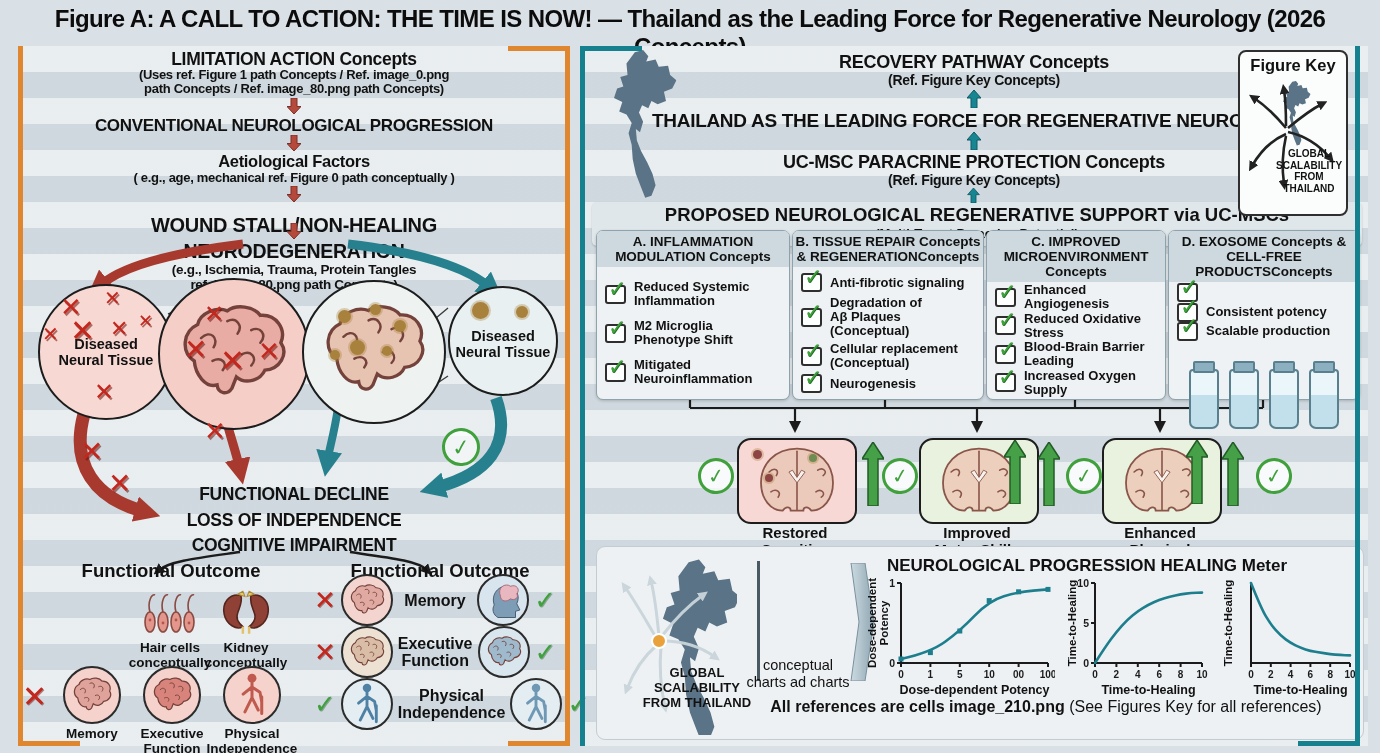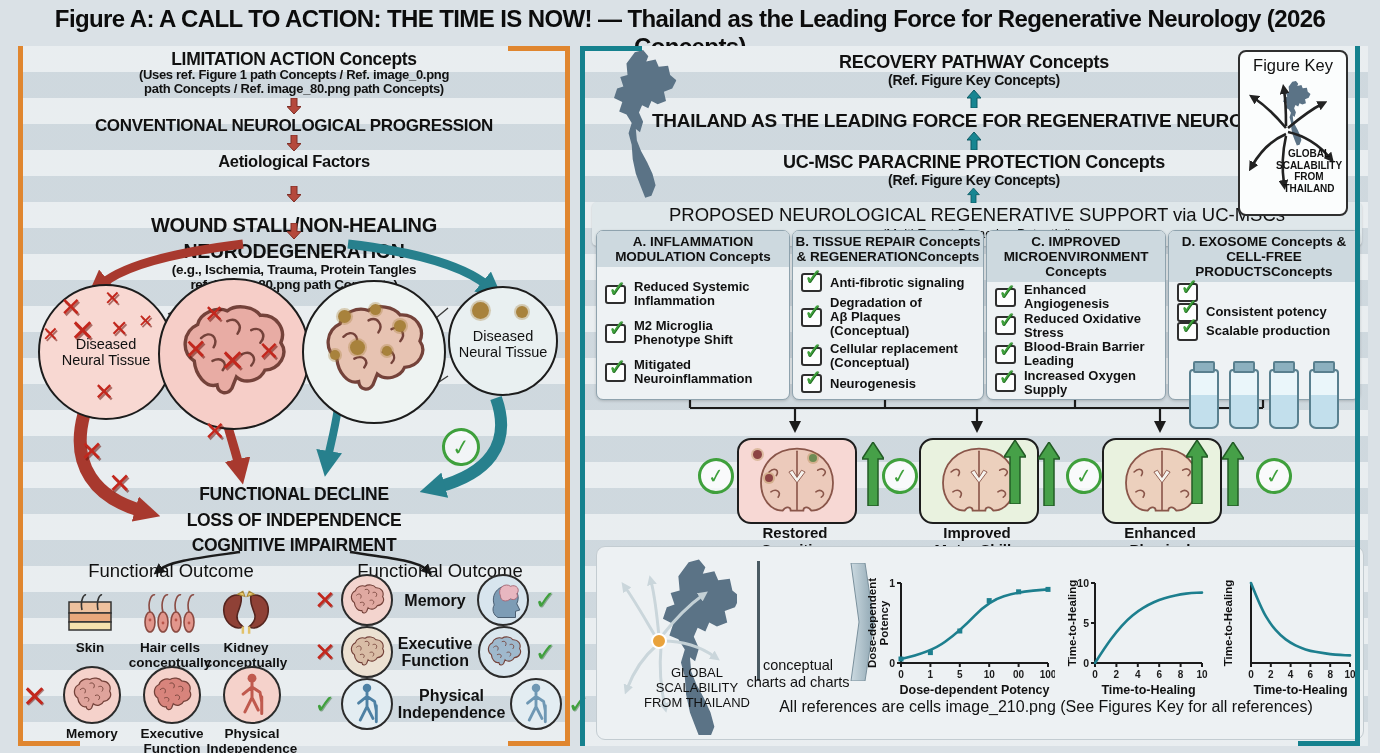--- a/index.html
+++ b/index.html
@@ -1,18 +1,18 @@
 <!DOCTYPE html>
 <html><head>
 <meta charset="utf-8">
 <style>
   html,body{margin:0;padding:0;background:#c9d2d8;font-family:"Liberation Sans",sans-serif;color:#111}
   .page{position:relative;width:1380px;height:753px;background:#dae1e6;overflow:hidden}
   .abs{position:absolute}
-  .b{font-weight:normal}
+  .b{font-weight:bold}
   .pre{white-space:pre-line}
   .title{position:absolute;top:5px;left:0;right:0;text-align:center;font-weight:bold;font-size:24px;letter-spacing:-0.6px;color:#0c0c0c}
   .panel{position:absolute;top:46px;height:700px;background:#e0e6ea}
   .panel::before{content:"";position:absolute;left:0;top:0;right:0;bottom:0;background:repeating-linear-gradient(180deg,rgba(255,255,255,.30) 0 26px,rgba(146,168,181,.22) 26px 52px);pointer-events:none}
   .left{left:18px;width:552px}
   .right{left:580px;width:788px}
   .bracket{position:absolute;background:#e0862f;z-index:6}
   .right>.bracket{background:#15818e}
   .stepT{position:absolute;left:0;right:0;text-align:center;font-weight:bold;letter-spacing:-0.3px}
   .xr{position:absolute;color:#c3271d;font-weight:bold;font-family:"DejaVu Sans",sans-serif;text-shadow:1.5px 1.5px 0 rgba(110,20,12,.55);line-height:1;z-index:3}
@@ -95,20 +95,21 @@
     <div class="stepT pre" style="top:22px;font-size:13px;line-height:14px">(Uses ref. Figure 1 path Concepts / Ref. image_0.png
 path Concepts / Ref. image_80.png path Concepts)</div>
     <svg class="abs" style="left:269px;top:52px" width="14" height="16" viewBox="0 0 14 16">
         <path d="M7 16 L0 8.5 L4 8.5 L4 0 L10 0 L10 8.5 L14 8.5 Z" fill="#b5493c" stroke="#7e2f27"></path>
       </svg>
     <div class="stepT" style="top:70px;font-size:17px">CONVENTIONAL NEUROLOGICAL PROGRESSION</div>
     <svg class="abs" style="left:269px;top:89px" width="14" height="16" viewBox="0 0 14 16">
         <path d="M7 16 L0 8.5 L4 8.5 L4 0 L10 0 L10 8.5 L14 8.5 Z" fill="#b5493c" stroke="#7e2f27"></path>
       </svg>
     <div class="stepT" style="top:106px;font-size:16.5px">Aetiological Factors</div>
+    <div class="stepT" style="top:124px;font-size:13px">( e.g., age, mechanical ref. Figure 0 path conceptually )</div>
     <svg class="abs" style="left:269px;top:140px" width="14" height="16" viewBox="0 0 14 16">
         <path d="M7 16 L0 8.5 L4 8.5 L4 0 L10 0 L10 8.5 L14 8.5 Z" fill="#b5493c" stroke="#7e2f27"></path>
       </svg>
     <div class="stepT" style="top:168px;font-size:20px">WOUND STALL/NON-HEALING</div>
     <svg class="abs" style="left:269px;top:177px" width="14" height="16" viewBox="0 0 14 16">
         <path d="M7 16 L0 8.5 L4 8.5 L4 0 L10 0 L10 8.5 L14 8.5 Z" fill="#b5493c" stroke="#7e2f27"></path>
       </svg>
     <div class="stepT" style="top:194px;font-size:19.5px">NEURODEGENERATION</div>
     <div class="stepT pre" style="top:216px;font-size:13.5px;line-height:15px">(e.g., Ischemia, Trauma, Protein Tangles
 ref. image_80.png path Concepts)</div>
@@ -179,29 +180,20 @@
     <span class="xr" style="left:186px;top:372px;font-size:26px">✕</span>
     <span class="ck" style="left:424px;top:382px;width:32px;height:32px;font-size:22px">✓</span>
 
     <div class="stepT pre" style="top:436px;font-size:17.5px;line-height:25.5px;z-index:2">FUNCTIONAL DECLINE
 LOSS OF INDEPENDENCE
 COGNITIVE IMPAIRMENT</div>
 
     <div class="abs b" style="left:58px;top:514px;width:190px;text-align:center;font-size:18.5px;z-index:2">Functional Outcome</div>
     <div class="abs b" style="left:322px;top:514px;width:200px;text-align:center;font-size:18.5px;z-index:2">Functional Outcome</div>
 
-    <div class="cell" style="left:24px;top:546px">
-      <svg width="46" height="42" viewBox="0 0 46 42">
-        <rect x="2" y="10" width="42" height="11" fill="#eec19e" stroke="#333" stroke-width="1.5"></rect>
-        <rect x="2" y="21" width="42" height="9" fill="#e9a87c" stroke="#333" stroke-width="1.5"></rect>
-        <rect x="2" y="30" width="42" height="8" fill="#f6e2ae" stroke="#333" stroke-width="1.5"></rect>
-        <path d="M15 18 C13 8 17 2 19 3 M31 18 C29 8 33 2 35 3" stroke="#333" stroke-width="1.6" fill="none"></path>
-      </svg>
-      <div class="clab">Skin</div>
-    </div>
     <div class="cell" style="left:104px;top:544px">
       <svg width="56" height="44" viewBox="0 0 56 44">
         <g stroke="#8a4a42" stroke-width="1.6" fill="#e2968c">
           <path d="M8 22 C5 12 10 3 13 5" fill="none"></path>
             <ellipse cx="8" cy="32" rx="5" ry="10"></ellipse>
           <path d="M21 22 C18 12 23 3 26 5" fill="none"></path>
             <ellipse cx="21" cy="32" rx="5" ry="10"></ellipse>
           <path d="M34 22 C31 12 36 3 39 5" fill="none"></path>
             <ellipse cx="34" cy="32" rx="5" ry="10"></ellipse>
           <path d="M47 22 C44 12 49 3 52 5" fill="none"></path>
@@ -571,20 +563,21 @@
 charts ad charts</div>
       <svg class="abs" style="left:252px;top:16px" width="26" height="118" viewBox="0 0 26 118">
         <defs>
             <linearGradient id="gch" x1="0" y1="0" x2="1" y2="0">
               <stop offset="0" stop-color="#ccdae1"></stop>
               <stop offset="1" stop-color="#8fa6b2"></stop>
             </linearGradient>
           </defs>
         <polygon points="2,0 16,0 25,59 16,118 2,118 10,59" fill="url(#gch)" stroke="#7a909c"></polygon>
       </svg>
+      <div class="abs b" style="left:230px;right:16px;top:9px;text-align:center;font-size:17px">NEUROLOGICAL PROGRESSION HEALING Meter</div>
       <svg class="abs" style="left:270px;top:30px" width="188" height="120">
           <path d="M34 6 L34 86 L181 86" stroke="#1b1b1b" stroke-width="2" fill="none"></path>
           <line x1="30" y1="86" x2="34" y2="86" stroke="#1b1b1b" stroke-width="2"></line>
           <text x="28" y="89.5" text-anchor="end" font-size="10.5" font-weight="bold" fill="#1b1b1b">0</text>
           <line x1="30" y1="6" x2="34" y2="6" stroke="#1b1b1b" stroke-width="2"></line>
           <text x="28" y="9.5" text-anchor="end" font-size="10.5" font-weight="bold" fill="#1b1b1b">1</text>
           <line x1="34" y1="86" x2="34" y2="90" stroke="#1b1b1b" stroke-width="2"></line>
           <text x="34" y="101" text-anchor="middle" font-size="10" font-weight="bold" fill="#1b1b1b">0</text>
           <line x1="63.400000000000006" y1="86" x2="63.400000000000006" y2="90" stroke="#1b1b1b" stroke-width="2"></line>
           <text x="63.400000000000006" y="101" text-anchor="middle" font-size="10" font-weight="bold" fill="#1b1b1b">1</text>

